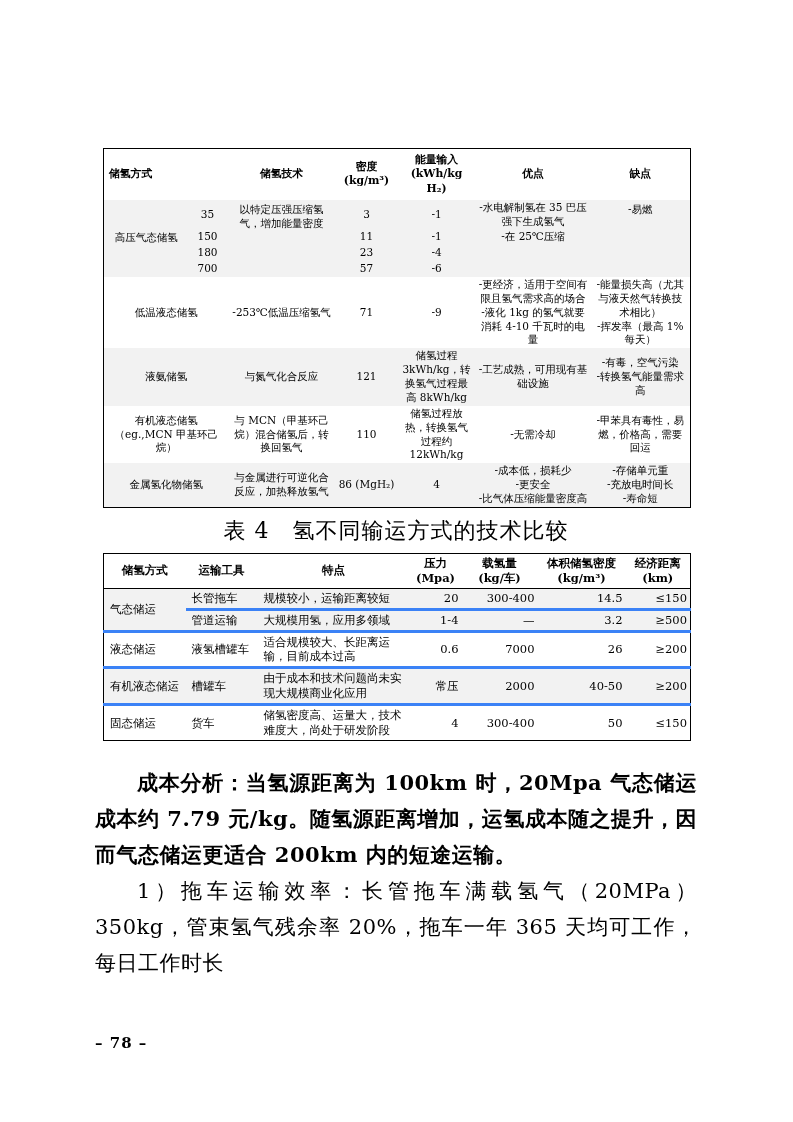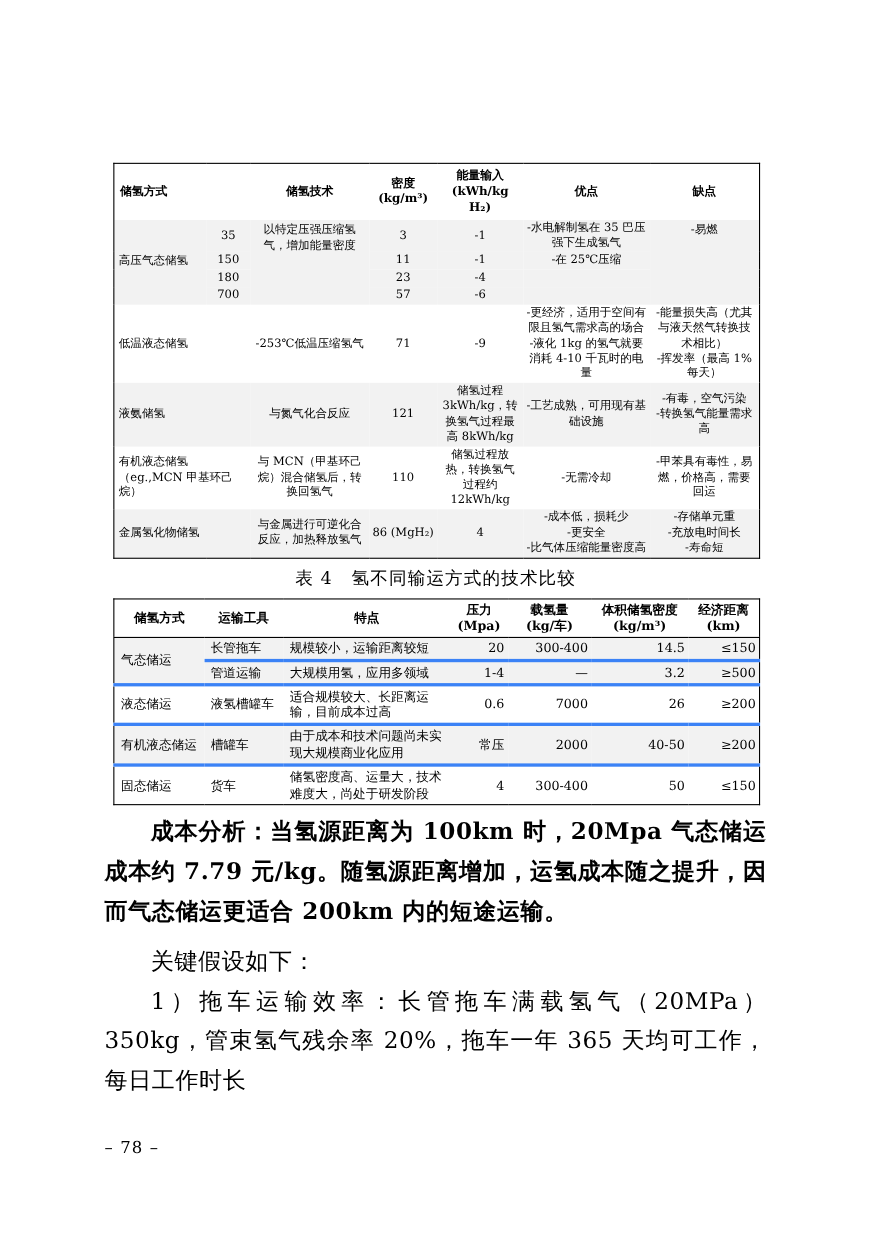--- a/index.html
+++ b/index.html
@@ -26,49 +26,49 @@
   .t1 {
     width: 587px;
     margin-left: 8px;
     border: 1.2px solid #000;
     font-size: 10.5px;
     line-height: 1.32;
   }
   .t1 th { font-weight: bold; font-size: 10.8px; text-align: center; padding: 4px 2px; }
   .t1 th.left { text-align: left; padding-left: 5px; }
   .t1 td { text-align: center; }
-  .t1 td.name { text-align: left; padding-left: 4px; }
+  .t1 td.name { text-align: center; padding-left: 4px; }
   .t1 tr.band td { background: #f2f2f2; }
   .t1 td.top { vertical-align: top; padding-top: 3px; }
 
   
   .para {
     margin: 0;
     font-size: 21px;
     line-height: 36px;
     text-align: justify;
     text-indent: 2em;
     letter-spacing: 0.5px;
   }
   .bold { font-weight: bold; }
   .caption {
     margin: 8px 0 7px 0;
     text-align: center;
-    font-size: 16px;
+    font-size: 22px;
     letter-spacing: 1px;
   }
   .section-heading {
     margin: 12px 0 0 0;
     font-size: 20px;
     font-weight: bold;
     line-height: 30px;
     text-indent: 2em;
   }
   .p1 { margin-top: 15px; }
-  .p2 { margin-top: 6px; }
+  .p2 { margin-top: 24px; }
   .p3 { margin-top: 10px; }
   .p4 { margin-top: 0; }
 
   
   .t4 {
     width: 587px;
     margin-left: 8px;
     border: 1.2px solid #000;
     font-size: 11.5px;
     line-height: 1.3;
@@ -83,21 +83,21 @@
   .t4 td { text-align: right; padding: 2px 3px; }
   .t4 td.left { text-align: left; padding-left: 6px; }
   .t4 tbody tr.sep td { border-top: 3px solid #3b82f6; }
   .t4 tr.band td { background: #f2f2f2; }
 
   .footer {
     position: absolute;
     left: 95px;
     top: 1034px;
     font-size: 15px;
-    font-weight: normal;
+    font-weight: bold;
     letter-spacing: 1px;
   }
 </style>
 </head>
 <body>
 
 <div class="page">
   <div class="content">
 
     <table class="t1">
@@ -286,18 +286,17 @@
           <td class="left">储氢密度高、运量大，技术难度大，尚处于研发阶段</td>
           <td>4</td>
           <td>300-400</td>
           <td>50</td>
           <td>≤150</td>
         </tr>
       </tbody>
     </table>
 
     <p class="para bold p2">成本分析：当氢源距离为 100km 时，20Mpa 气态储运成本约 7.79 元/kg。随氢源距离增加，运氢成本随之提升，因而气态储运更适合 200km 内的短途运输。</p>
-    <p class="para p3">关键假设如下：</p>
     <p class="para p4">1）拖车运输效率：长管拖车满载氢气（20MPa）350kg，管束氢气残余率 20%，拖车一年 365 天均可工作，每日工作时长</p>
   </div>
 
   <div class="footer">– 78 –</div>
 </div>
 
 </body></html>

